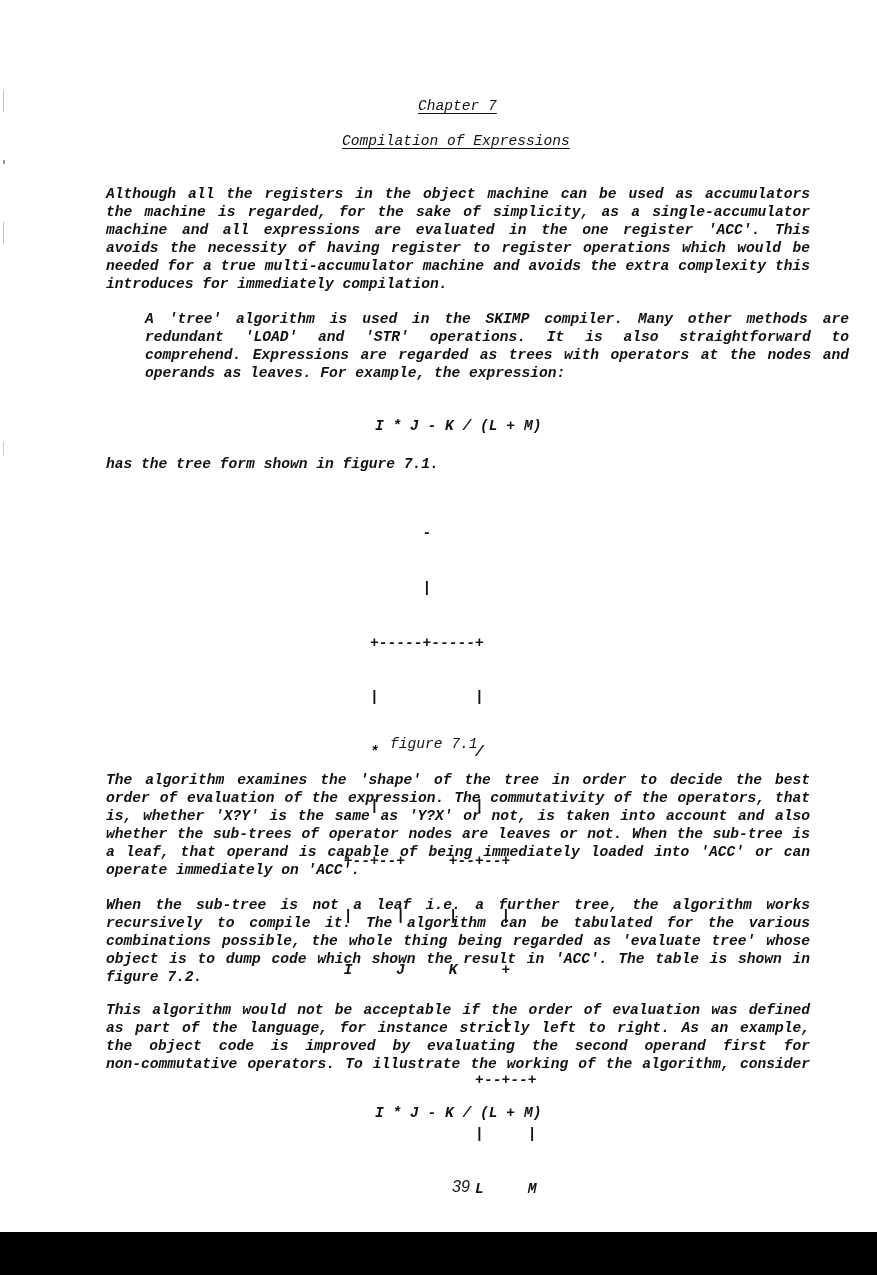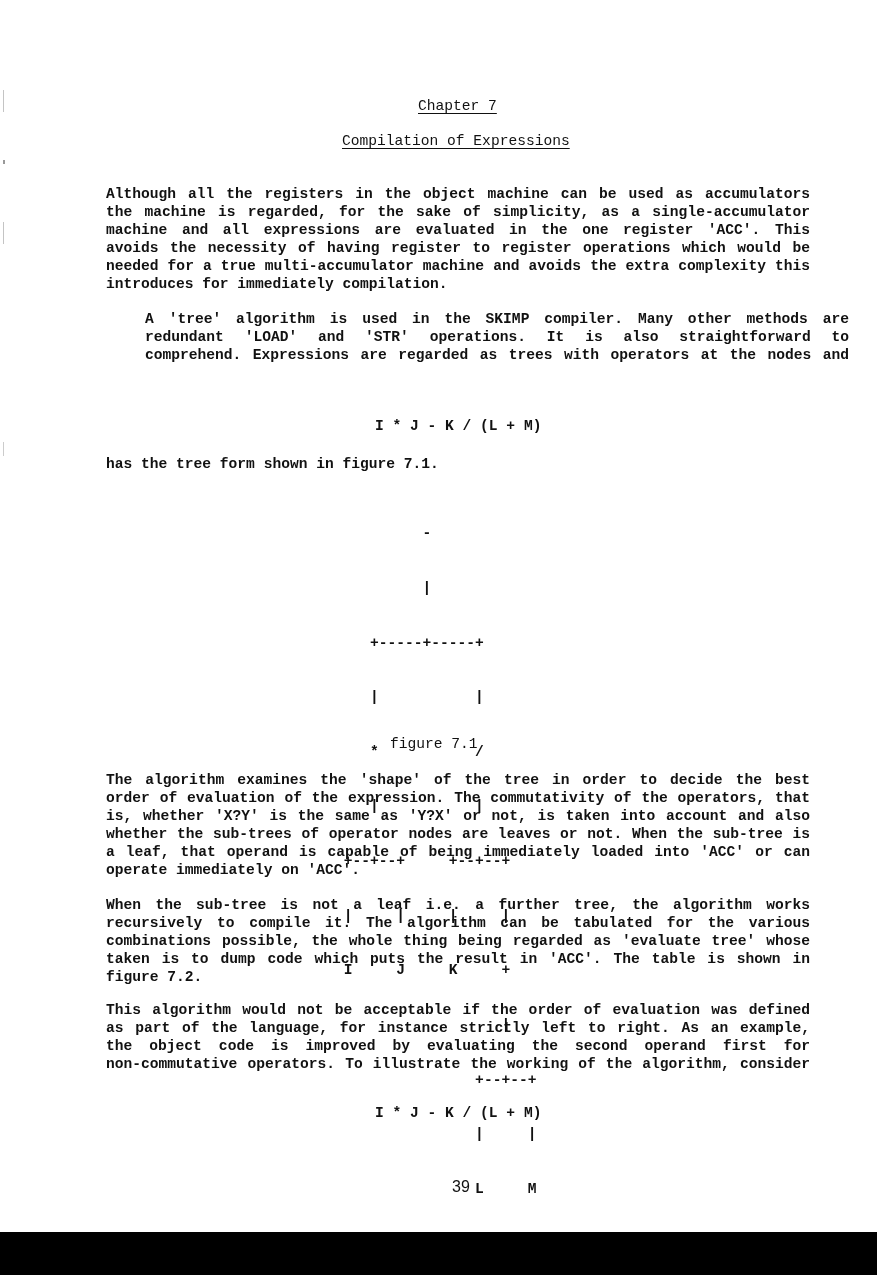--- a/index.html
+++ b/index.html
@@ -1,21 +1,21 @@
 <!DOCTYPE html>
 <html><head>
 <meta charset="utf-8">
 <style>
   html, body { margin: 0; padding: 0; }
   body {
     width: 877px; height: 1275px; background: #ffffff; position: relative; overflow: hidden;
     font-family: "Liberation Mono", "DejaVu Sans Mono", monospace;
     color: #111111;
   }
-  .page { position: absolute; left: 0; top: 0; width: 877px; height: 924px; background: #ffffff; }
+  .page { position: absolute; left: 0; top: 0; width: 877px; height: 924px; background: #ffffff; font-style: italic; }
   .bottom-bar { position: absolute; left: 0; top: 1232px; width: 877px; height: 43px; background: #000000; }
   .mono { font-family: "Liberation Mono", "DejaVu Sans Mono", monospace; font-size: 14.6px; font-weight: bold; letter-spacing: 0; }
   .heading { position: absolute; text-decoration: underline; text-underline-offset: 3px; white-space: pre; font-weight: normal; }
   .chapter { left: 418px; top: 98px; }
   .subtitle { left: 342px; top: 133px; }
   .para { position: absolute; left: 106px; width: 704px; line-height: 18px; text-align: justify; text-align-last: left; }
   .para .line { display: block; white-space: nowrap; text-align: justify; text-align-last: justify; }
   .para .line.last { text-align-last: left; }
   .expr { position: absolute; white-space: pre; }
   .tree { position: absolute; left: 335px; top: 488px; white-space: pre; line-height: 18.2px; font-size: 14.6px; font-weight: bold; }
@@ -37,20 +37,21 @@
     <span class="line">machine and all expressions are evaluated in the one register 'ACC'.  This</span>
     <span class="line">avoids the necessity of having register to register operations which would be</span>
     <span class="line">needed for a true multi-accumulator machine and avoids the extra complexity this</span>
     <span class="line last">introduces for immediately compilation.</span>
   </div>
 
   <div class="mono para" style="top:310px;margin-left:39px;">
     <span class="line">   A 'tree' algorithm is used in the SKIMP compiler.  Many other methods are</span>
     <span class="line">redundant 'LOAD' and 'STR' operations.   It is also straightforward to</span>
     <span class="line">comprehend.  Expressions are regarded as trees with operators at the nodes and</span>
+    <span class="line last">operands as leaves.  For example, the expression:</span>
   </div>
 
   <div class="mono expr" style="left:375px; top:418px;">I * J - K / (L + M)</div>
 
   <div class="mono para" style="top:455px;">
     <span class="line last">has the tree form shown in figure 7.1.</span>
   </div>
 
   <div class="tree mono">
     <div>          -</div>
@@ -76,21 +77,21 @@
     <span class="line">is, whether 'X?Y' is the same as 'Y?X' or not, is taken into account and also</span>
     <span class="line">whether the sub-trees of operator nodes are leaves or not.  When the sub-tree is</span>
     <span class="line">a leaf, that operand is capable of being immediately loaded into 'ACC' or can</span>
     <span class="line last">operate immediately on 'ACC'.</span>
   </div>
 
   <div class="mono para" style="top:896px;">
     <span class="line">   When the sub-tree is not a leaf i.e. a further tree, the algorithm works</span>
     <span class="line">recursively to compile it.  The algorithm can be tabulated for the various</span>
     <span class="line">combinations possible, the whole thing being regarded as 'evaluate tree' whose</span>
-    <span class="line">taken is to dump code which puts the result in 'ACC'.  The table is shown in</span>
+    <span class="line">object is to dump code which shown the result in 'ACC'.  The table is shown in</span>
     <span class="line last">figure 7.2.</span>
   </div>
 
   <div class="mono para" style="top:1001px;">
     <span class="line">   This algorithm would not be acceptable if the order of evaluation was defined</span>
     <span class="line">as part of the language, for instance strictly left to right.  As an example,</span>
     <span class="line">the object code is improved by evaluating the second operand first for</span>
     <span class="line">non-commutative operators.  To illustrate the working of the algorithm, consider</span>
   </div>
 

